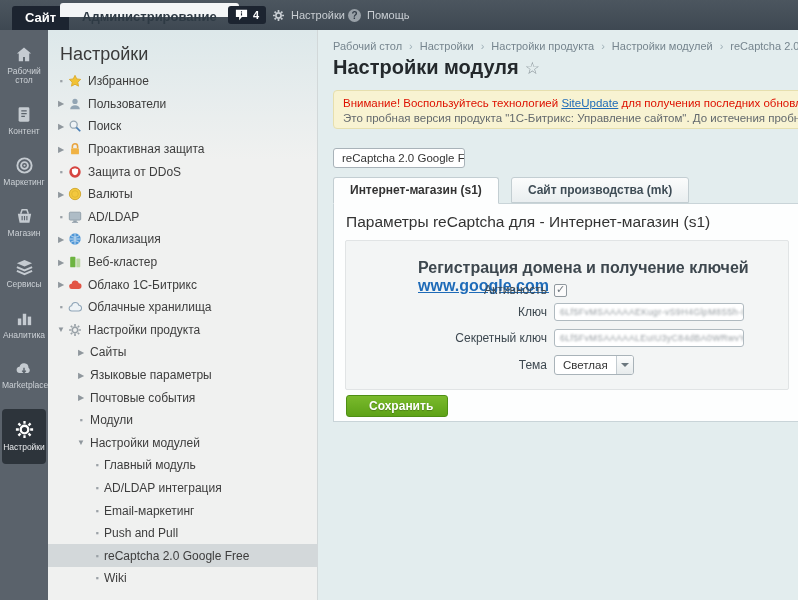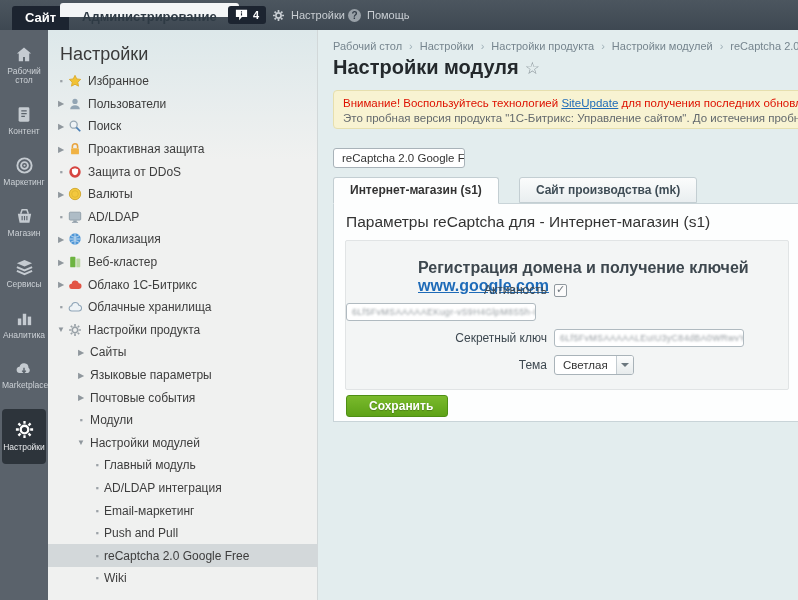--- a/index.html
+++ b/index.html
@@ -69,21 +69,21 @@
     display:inline-flex; align-items:center; cursor:pointer; overflow:hidden; }
   .selectbox .stext { padding:0 8px; font-size:11.5px; color:#333; flex:1; white-space:nowrap; }
   .selectbox .sarrow { width:17px; align-self:stretch; background:linear-gradient(#fbfcfc,#e7ebec);
     border-left:1px solid #c3cbd0; display:flex; align-items:center; justify-content:center; }
   .selectbox .sarrow::after { content:""; border:4px solid transparent; border-top-color:#6b777e;
     margin-top:4px; }
   #module-select { position:absolute; left:15px; top:118px; width:132px; }
   
   #tabs { position:absolute; left:15px; top:147px; height:27px; display:flex; z-index:2; }
   .tab { height:26px; padding:0 16px; line-height:25px; font-size:12px; font-weight:bold;
-    border:1px solid #c3ced2; border-radius:3px 3px 0 0; margin-right:20px;
+    border:1px solid #c3ced2; border-radius:3px 3px 0 0; margin-right:12px;
     background:linear-gradient(#fbfcfc,#e9eef0); color:#3f4d56; cursor:pointer; }
   .tab.active { background:#fdfefe; border-bottom-color:#fdfefe; height:27px; color:#333; }
   
   #panel { position:absolute; left:15px; top:173px; width:470px; height:219px;
     background:#fdfefe; border:1px solid #c9d4d8; border-right:none; z-index:1; }
   #section-title { position:absolute; left:12px; top:9px; font-size:15.5px; color:#333; }
   #formbox { position:absolute; left:11px; top:36px; width:444px; height:150px;
     background:#f3f5f5; border:1px solid #e1e4e5; border-radius:2px; }
   #reg-row { position:absolute; left:28px; top:18px; font-size:16px; font-weight:bold;
     color:#3d474e;margin-left:44px; }
@@ -423,20 +423,21 @@
 
     <div id="formbox">
       <div id="reg-row">
         <span>Регистрация домена и получение ключей </span><span class="link">www.google.com</span>
       </div>
       <div class="frow" id="row-active">
         <span class="flabel">Активность</span>
         <span class="checkbox checked"></span>
       </div>
       <div class="frow" id="row-key">
+        <span class="flabel">Ключ</span>
         <span class="tinput">
             <span class="blurval">6Lf5FvMSAAAAAEKugr-vS9H4GlpM8S5h-IU-RH9H</span>
           </span>
       </div>
       <div class="frow" id="row-secret">
         <span class="flabel">Секретный ключ</span>
         <span class="tinput">
             <span class="blurval">6Lf5FvMSAAAAALEuIU3yC84dBA0WRwvYD19u8VTU</span>
           </span>
       </div>

